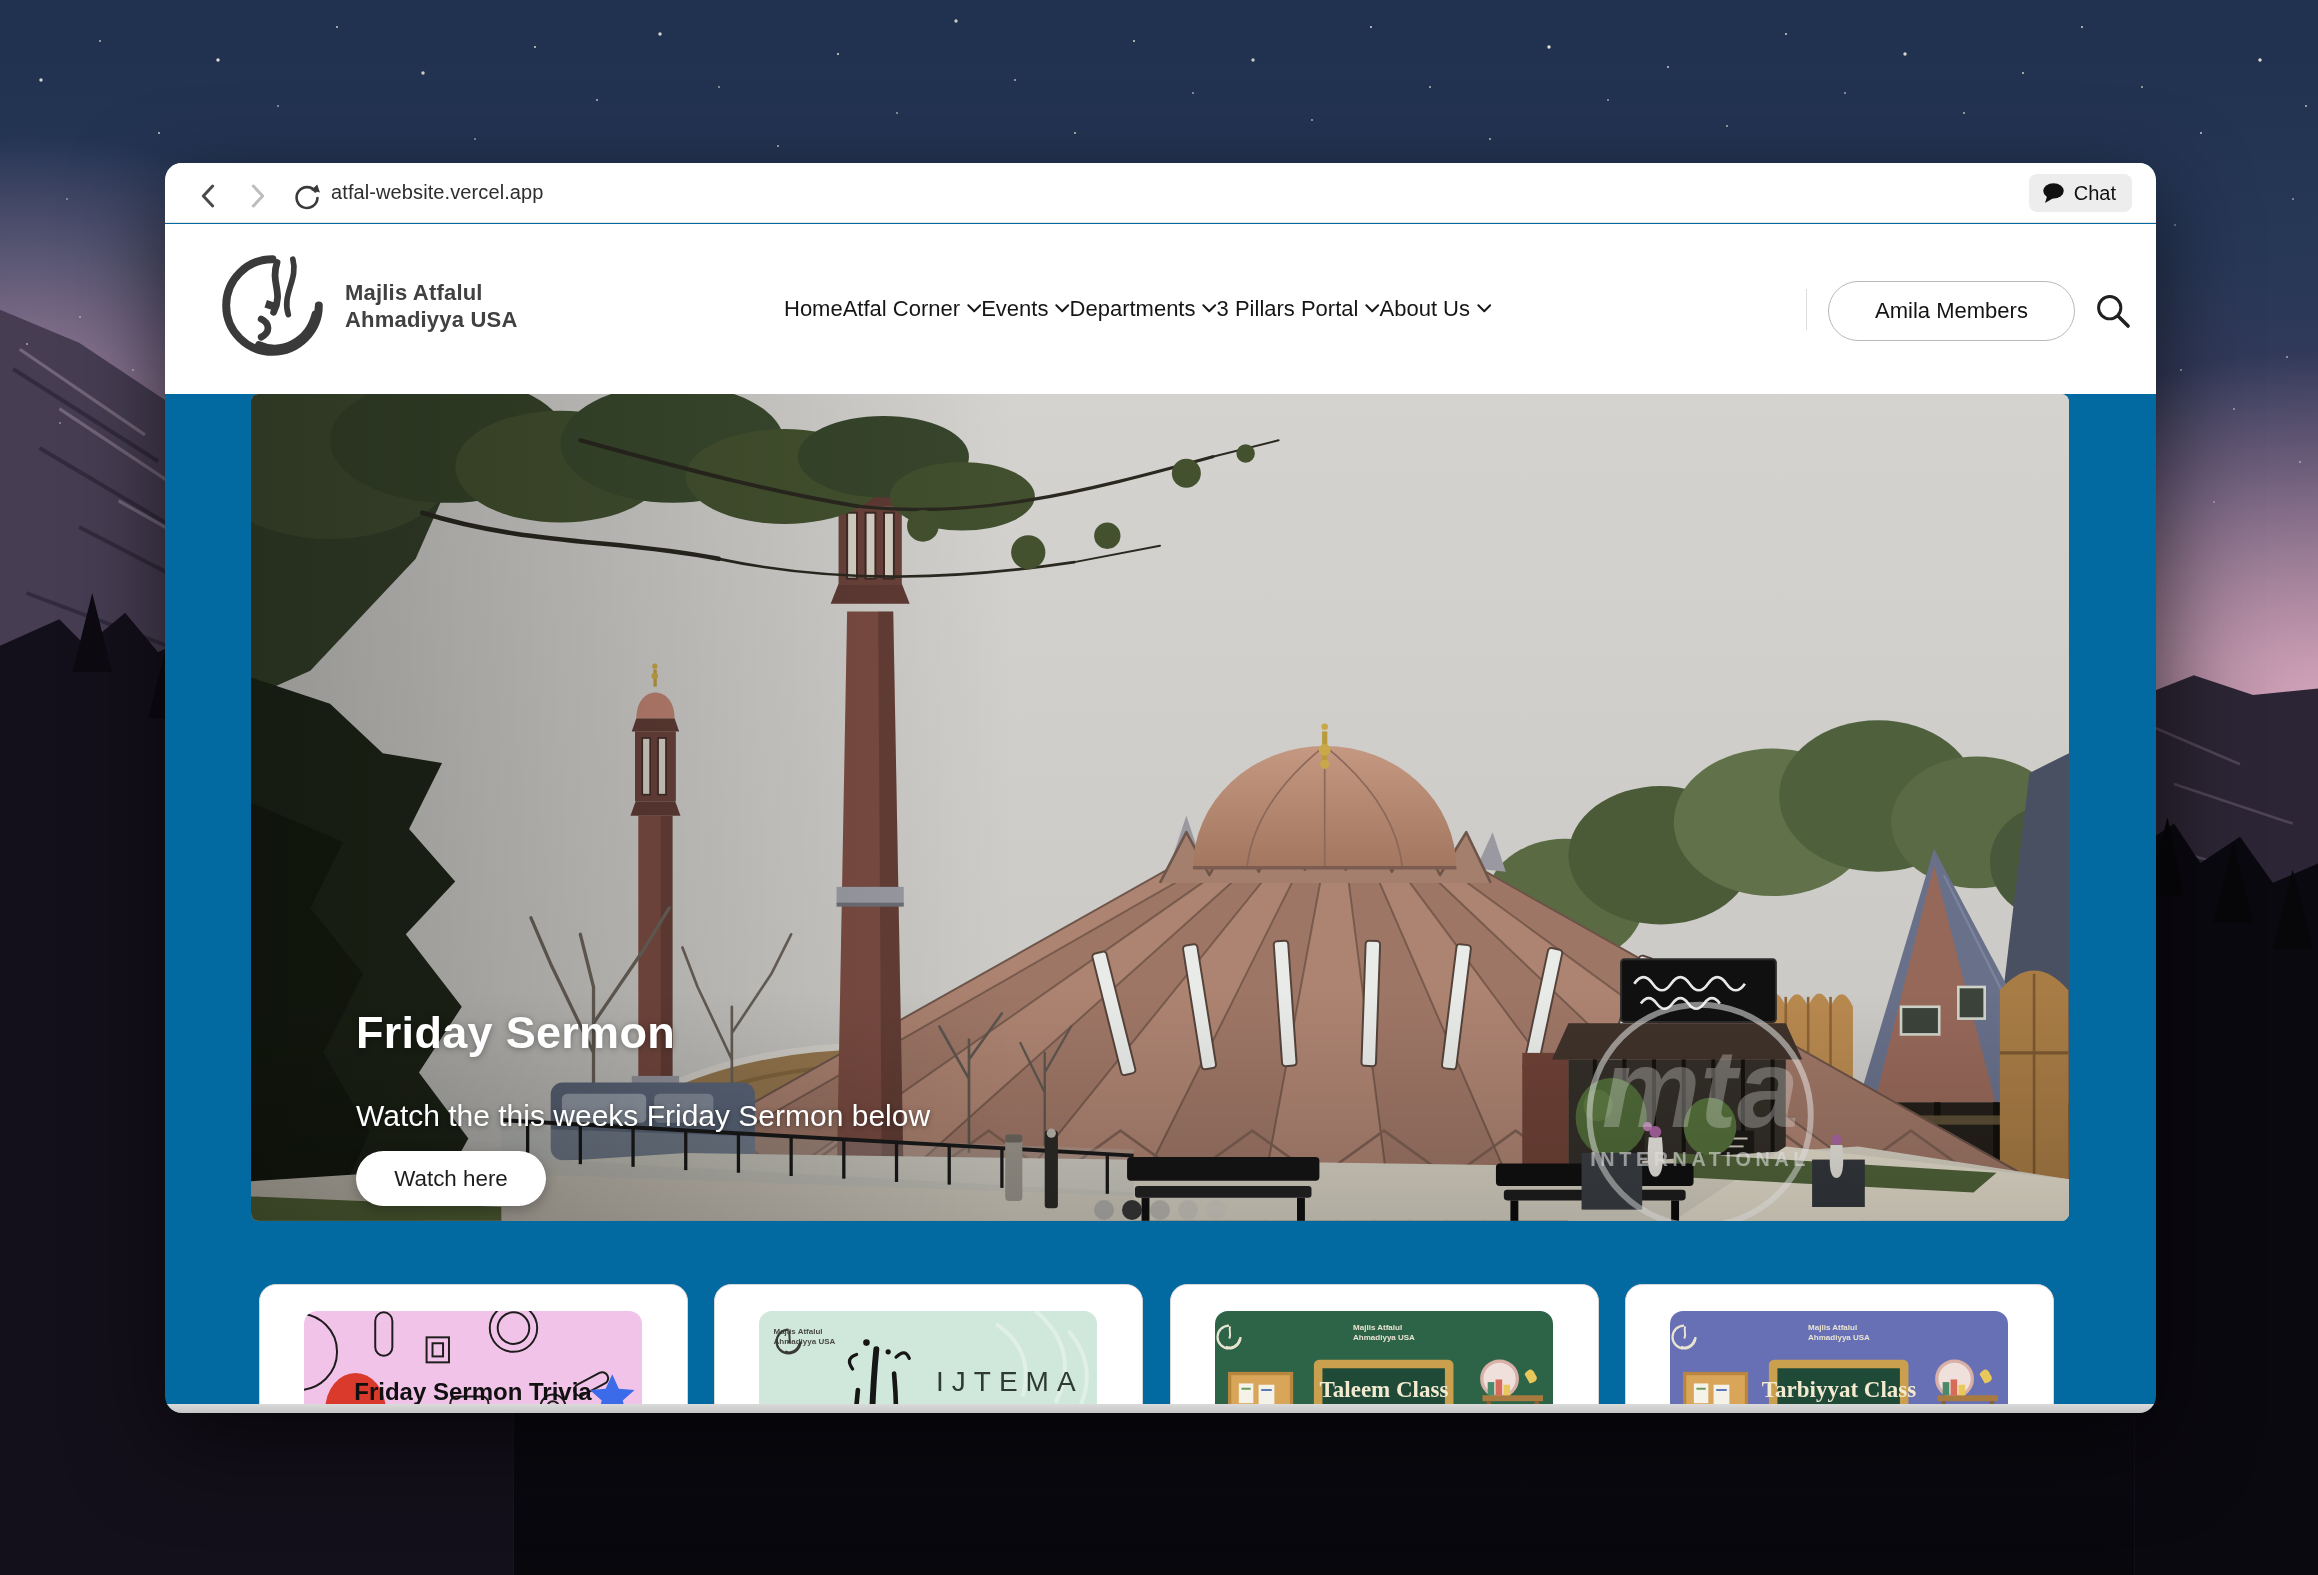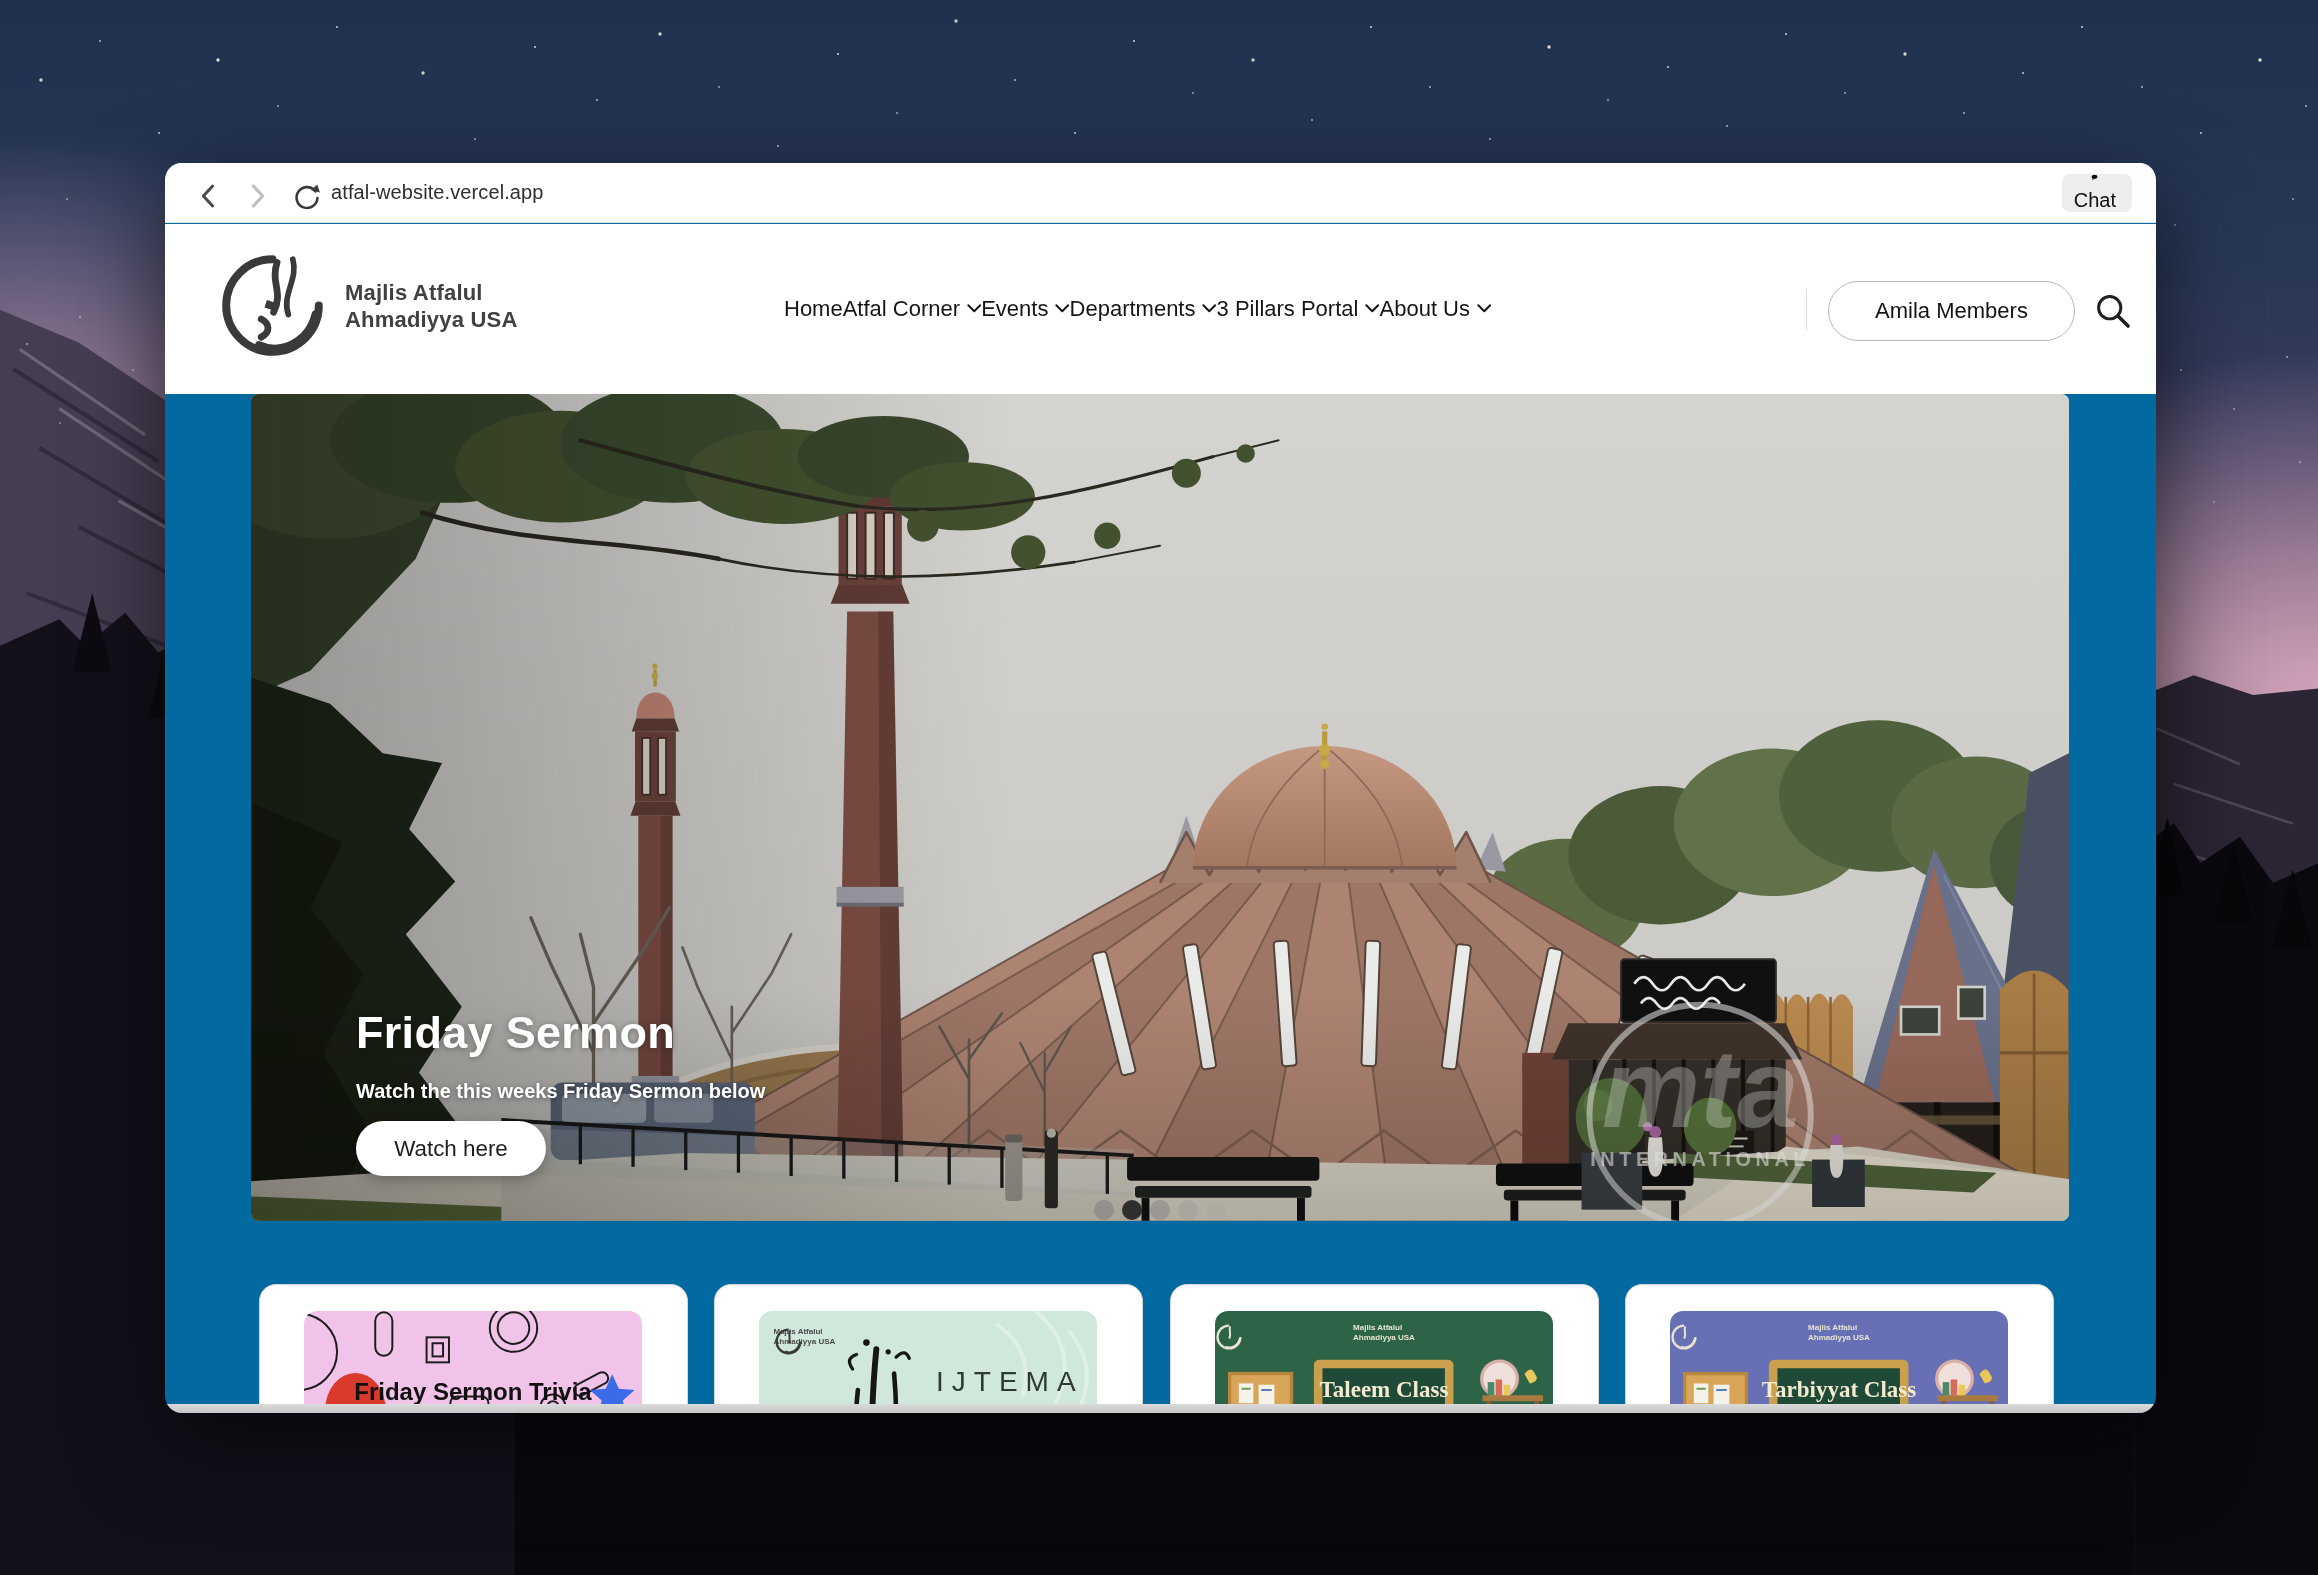--- a/index.html
+++ b/index.html
@@ -41,39 +41,39 @@
     border-radius:17px;overflow:hidden;box-shadow:0 29px 92px rgba(0,0,0,.6);}
   .win-top-edge{position:absolute;left:0;top:0;right:0;height:8px;
     background:linear-gradient(#d4d4d4,#fbfbfb);}
   .win-bottom-edge{position:absolute;left:0;bottom:0;right:0;height:9.2px;
     background:linear-gradient(#dadada,#c6c6c6);z-index:30;}
   .toolbar{position:absolute;left:0;top:0;right:0;height:59px;background:#fff;border-bottom:1.3px solid #e6e6e6;}
   .tb-btn{position:absolute;top:16px;width:34px;height:34px;display:flex;align-items:center;justify-content:center;cursor:default;}
   .url{position:absolute;left:166px;top:0;height:59px;display:flex;align-items:center;
        font-size:20px;color:#2e2e2e;letter-spacing:0.1px;}
   .chat-btn{position:absolute;right:24px;top:11.2px;height:38px;padding:0 16px 0 12px;background:#ededed;
-    border-radius:8px;display:flex;align-items:center;gap:8px;font-size:20px;color:#111;flex-direction:column;}
+    border-radius:8px;display:flex;align-items:center;gap:8px;font-size:20px;color:#111;}
   
   .siteheader{position:absolute;left:0;top:61px;right:0;height:170px;background:#fff;}
   .brand{position:absolute;left:51px;top:25px;display:flex;align-items:center;gap:16px;}
   .brand-text{font-size:22px;line-height:27px;font-weight:700;color:#414141;letter-spacing:0.2px;}
   .nav{position:absolute;left:619px;top:0;height:170px;display:flex;align-items:center;}
   .nav-item{display:flex;align-items:center;gap:6.6px;font-size:22px;color:#161616;font-weight:500;white-space:nowrap;cursor:pointer;}
   .vdivider{position:absolute;left:1641px;top:65px;width:1.3px;height:41px;background:#dcdcdc;}
   .cta-pill{position:absolute;left:1663px;top:57px;width:245px;height:58px;border:1.3px solid #b9b9b9;border-radius:30px;
     display:flex;align-items:center;justify-content:center;font-size:22px;color:#141414;background:#fff;}
   .search-btn{position:absolute;left:1927px;top:66px;width:41px;height:41px;display:flex;align-items:center;justify-content:center;}
   
   .hero{position:absolute;left:86px;top:231px;width:1818px;height:827px;border-radius:8px;overflow:hidden;background:#cfcecb;}
   .hero-shade{position:absolute;inset:0;background:
       linear-gradient(to right, rgba(0,0,0,.28), rgba(0,0,0,0) 42%),
       linear-gradient(to top, rgba(0,0,0,.18), rgba(0,0,0,0) 28%);}
   .hero-copy{position:absolute;left:105px;top:613px;color:#fff;}
   .hero-title{font-size:45px;font-weight:700;letter-spacing:0.3px;text-shadow:0 1.3px 6.6px rgba(0,0,0,.35);}
-  .hero-sub{margin-top:21px;font-size:20px;font-weight:700;text-shadow:0 1.3px 5.3px rgba(0,0,0,.45);}
+  .hero-sub{margin-top:40px;font-size:30px;font-weight:400;text-shadow:0 1.3px 5.3px rgba(0,0,0,.45);}
   .hero-btn{margin-top:18.4px;width:190px;height:55px;background:#fff;border-radius:29px;display:flex;
     align-items:center;justify-content:center;font-size:22.4px;font-weight:500;color:#1d1d1f;box-shadow:0 4px 13px rgba(0,0,0,.25);}
   .dots{position:absolute;left:843px;top:806px;display:flex;gap:8px;}
   .dot{width:20px;height:20px;border-radius:50%;}
   
   .card{position:absolute;top:1121px;width:429px;height:277px;background:#fff;border:1.3px solid #d6d6d6;border-radius:17px;box-sizing:border-box;}
   .card-img{position:absolute;left:44px;top:26px;width:338px;height:237px;border-radius:13px;overflow:hidden;}
   .card-img svg{position:absolute;inset:0;}
   .c1-title{position:absolute;left:0;right:0;top:67px;text-align:center;font-size:24px;font-weight:700;color:#101010;}
   .c2-logo,.c34-logo{position:absolute;display:flex;align-items:center;gap:5.3px;}

